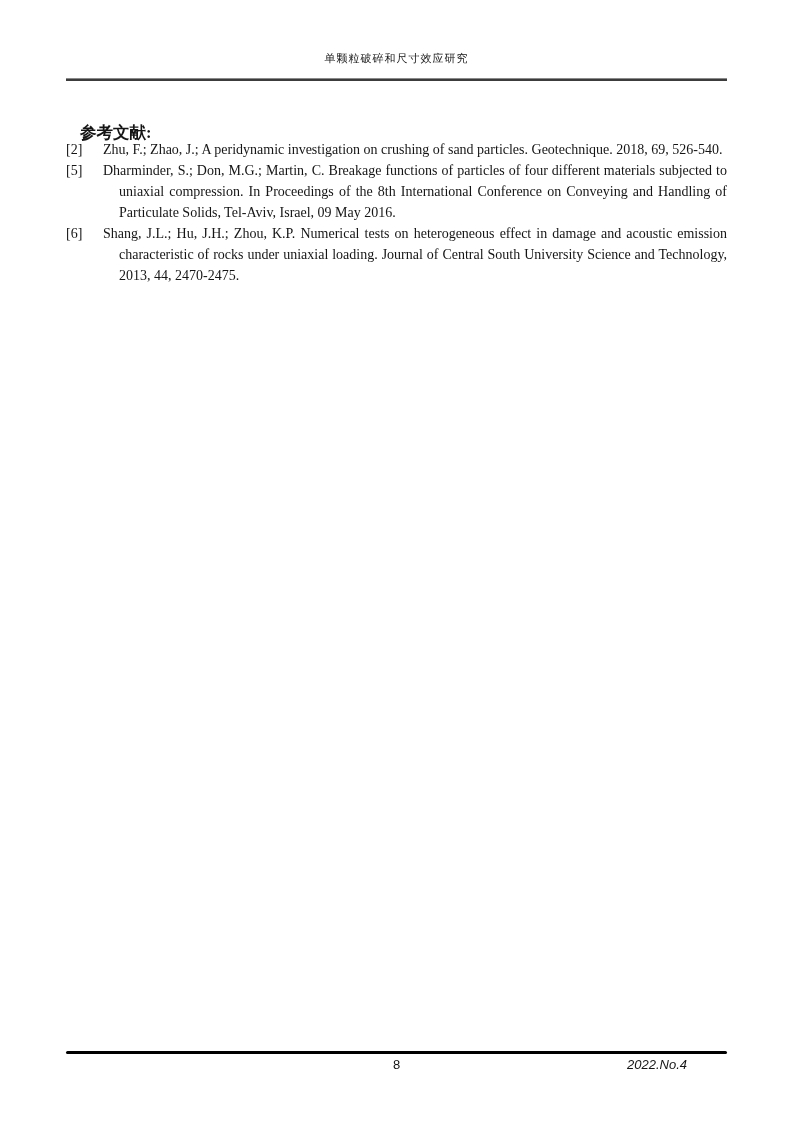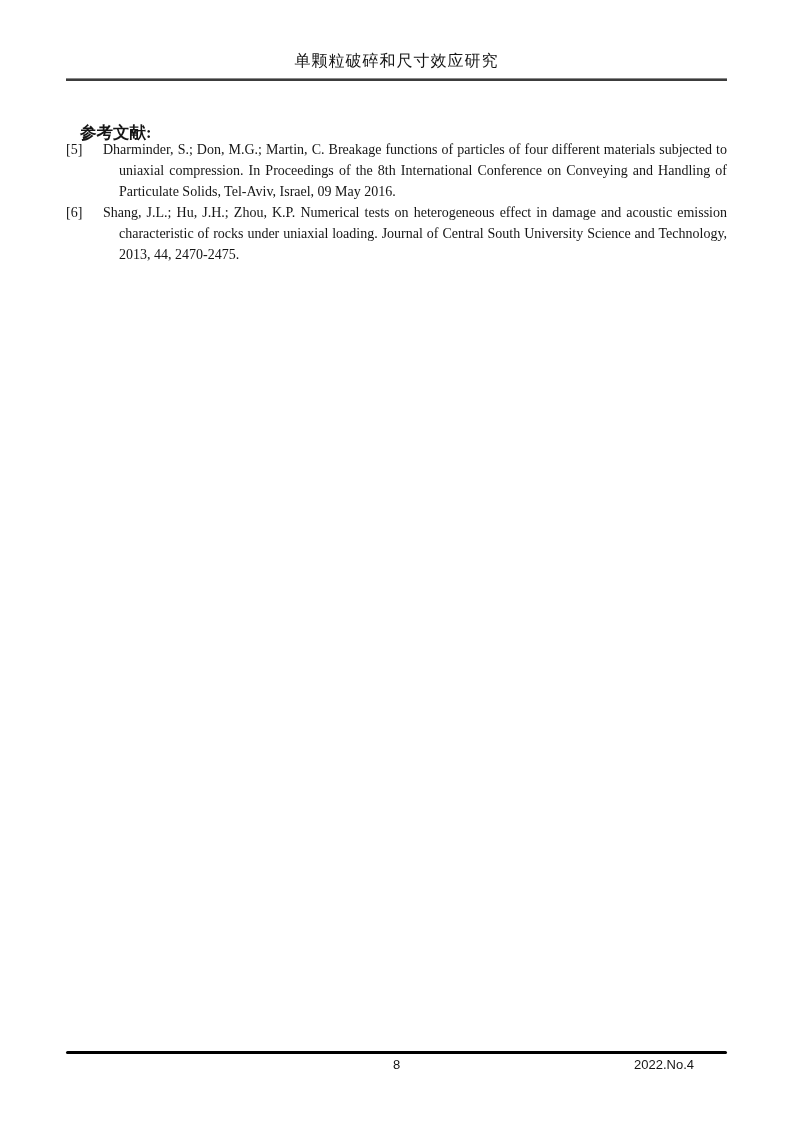--- a/index.html
+++ b/index.html
@@ -10,21 +10,21 @@
     font-family: "Liberation Serif", serif;
     color: var(--text, #151515);
     overflow: hidden;
   }
   .page { position: absolute; inset: 0; }
 
   
   .header-title {
     position: absolute; top: 51px; left: 0; width: 100%;
     text-align: center;
-    font-size: 16px; letter-spacing: 1px;
+    font-size: 11px; letter-spacing: 1px;
   }
   .header-rule {
     position: absolute; top: 78px; left: 66px; width: 661px; height: 2px;
     background: var(--rule_header, #3c3c3c);
     border-top: 1px solid #8a8a8a;
   }
 
   
   .refs-heading {
     position: absolute; top: 107px; left: 65px; margin: 15px;
@@ -52,41 +52,43 @@
     background: var(--rule_footer, #000000);
     border-radius: 2px;
   }
   .footer-page {
     position: absolute; top: 1057px; left: 0; width: 100%;
     text-align: center;
     font-family: "Liberation Sans", sans-serif;
     font-size: 13px;
   }
   .footer-issue {
-    position: absolute; top: 1057px; left: 75px; width: 619px;
+    position: absolute; top: 1057px; left: 68px; width: 619px;
     text-align: right;
     font-family: "Liberation Sans", sans-serif;
     font-size: 13px;
+    font-style: italic;
   }
 </style>
 </head>
 <body>
 
 <div class="page">
 
   <div>
     <div class="header-title">单颗粒破碎和尺寸效应研究</div>
     <div class="header-rule"></div>
   </div>
 
   <h2 class="refs-heading">参考文献:</h2>
 
   <div class="ref-list">
 
 
+      <div class="ref-item"><span class="ref-num">[2]</span><span>Zhu, F.; Zhao, J.; A peridynamic investigation on crushing of sand particles. Geotechnique. 2018, 69, 526-540.</span></div>
 
 
 
       <div class="ref-item"><span class="ref-num">[5]</span><span>Dharminder, S.; Don, M.G.; Martin, C. Breakage functions of particles of four different materials subjected to uniaxial compression. In Proceedings of the 8th International Conference on Conveying and Handling of Particulate Solids, Tel-Aviv, Israel, 09 May 2016.</span></div>
 
       <div class="ref-item"><span class="ref-num">[6]</span><span>Shang, J.L.; Hu, J.H.; Zhou, K.P. Numerical tests on heterogeneous effect in damage and acoustic emission characteristic of rocks under uniaxial loading. Journal of Central South University Science and Technology, 2013, 44, 2470-2475.</span></div>
 
     </div>
 
   <div>

